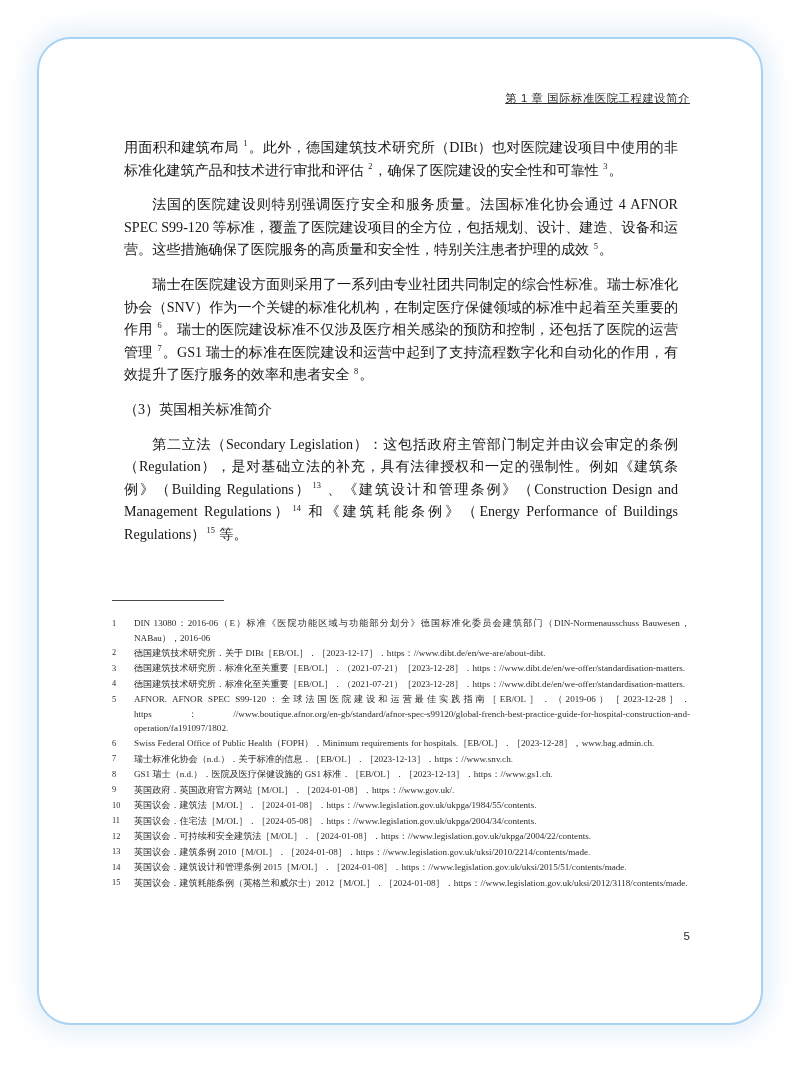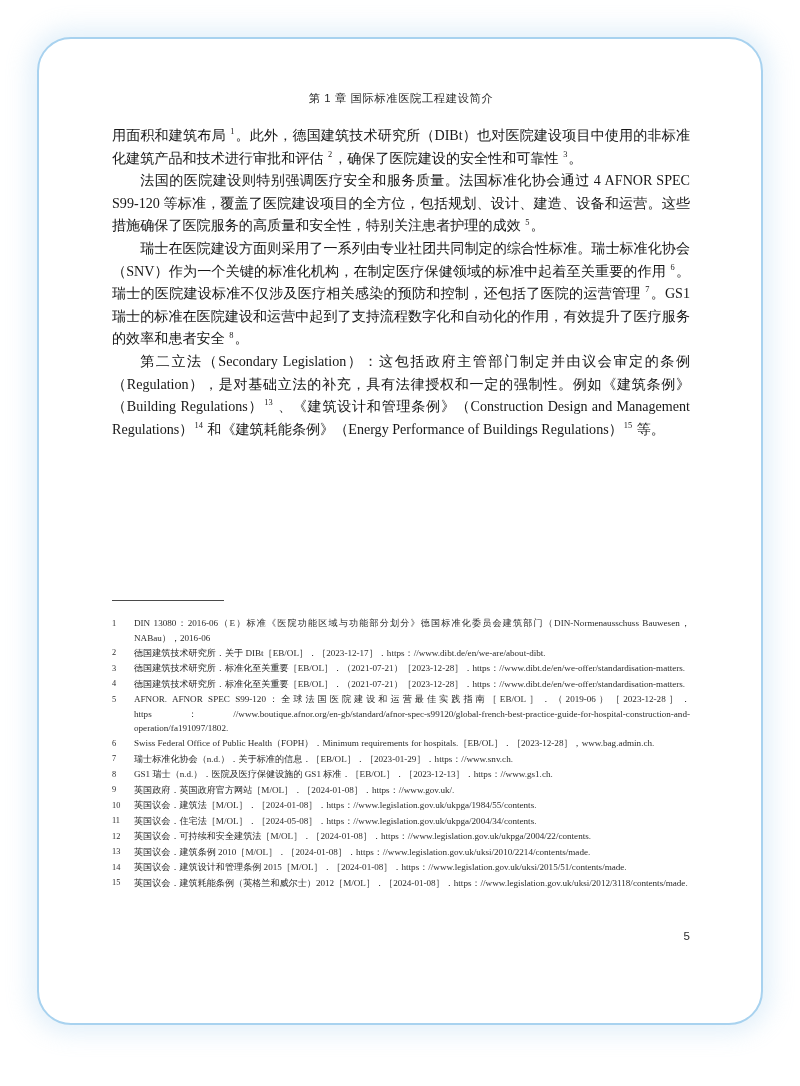--- a/index.html
+++ b/index.html
@@ -39,37 +39,38 @@
     height: 1086px;
     z-index: 3;
   }
 
   
   .running-head {
     position: absolute;
     left: 112px;
     top: 91px;
     width: 578px;
-    text-align: center;
+    text-align: right;
     font-size: 11.3px;
     letter-spacing: 0.6px;
     color: #2b2b2b;
     font-family: "Liberation Sans", "DejaVu Sans", sans-serif;
     white-space: nowrap;
+    text-decoration: underline;
   }
 
   
   #body-col {
     position: absolute;
     left: 112px;
     top: 124px;
     width: 578px;
   }
   p.bp {
-    margin: 0;
+    margin: 12px;
     font-size: 14.1px;
     line-height: 22.6px;
     text-align: justify;
     text-justify: inter-ideograph;
     text-align-last: left;
     color: #171717;
     font-family: "Liberation Serif", "DejaVu Serif", serif;
   }
   p.indent { text-indent: 2em; }
   sup.fn {
@@ -138,20 +139,21 @@
 <div id="page-frame"></div>
 
 <div id="sheet">
 
   <div class="running-head">第 1 章    国际标准医院工程建设简介</div>
 
   <div id="body-col">
       <p class="bp">用面积和建筑布局 <sup class="fn">1</sup>。此外，德国建筑技术研究所（DIBt）也对医院建设项目中使用的非标准化建筑产品和技术进行审批和评估 <sup class="fn">2</sup>，确保了医院建设的安全性和可靠性 <sup class="fn">3</sup>。</p>
       <p class="bp indent">法国的医院建设则特别强调医疗安全和服务质量。法国标准化协会通过 4 AFNOR SPEC S99-120 等标准，覆盖了医院建设项目的全方位，包括规划、设计、建造、设备和运营。这些措施确保了医院服务的高质量和安全性，特别关注患者护理的成效 <sup class="fn">5</sup>。</p>
       <p class="bp indent">瑞士在医院建设方面则采用了一系列由专业社团共同制定的综合性标准。瑞士标准化协会（SNV）作为一个关键的标准化机构，在制定医疗保健领域的标准中起着至关重要的作用 <sup class="fn">6</sup>。瑞士的医院建设标准不仅涉及医疗相关感染的预防和控制，还包括了医院的运营管理 <sup class="fn">7</sup>。GS1 瑞士的标准在医院建设和运营中起到了支持流程数字化和自动化的作用，有效提升了医疗服务的效率和患者安全 <sup class="fn">8</sup>。</p>
+      <p class="bp">（3）英国相关标准简介</p>
       <p class="bp indent">第二立法（Secondary Legislation）：这包括政府主管部门制定并由议会审定的条例（Regulation），是对基础立法的补充，具有法律授权和一定的强制性。例如《建筑条例》（Building Regulations）<sup class="fn">13</sup> 、《建筑设计和管理条例》（Construction Design and Management Regulations）<sup class="fn">14</sup> 和《建筑耗能条例》（Energy Performance of Buildings Regulations）<sup class="fn">15</sup> 等。</p>
     </div>
 
   <div id="fn-rule"></div>
 
   <div id="footnotes">
       <div class="fn-row">
         <div class="fn-num">1</div>
         <div class="fn-text">DIN 13080：2016-06（E）标准《医院功能区域与功能部分划分》德国标准化委员会建筑部门（DIN-Normenausschuss Bauwesen，NABau），2016-06</div>
       </div>
@@ -170,21 +172,21 @@
       <div class="fn-row">
         <div class="fn-num">5</div>
         <div class="fn-text">AFNOR. AFNOR SPEC S99-120：全球法国医院建设和运营最佳实践指南［EB/OL］．（2019-06）［2023-12-28］．https：//www.boutique.afnor.org/en-gb/standard/afnor-spec-s99120/global-french-best-practice-guide-for-hospital-construction-and-operation/fa191097/1802.</div>
       </div>
       <div class="fn-row">
         <div class="fn-num">6</div>
         <div class="fn-text">Swiss Federal Office of Public Health（FOPH）．Minimum requirements for hospitals.［EB/OL］．［2023-12-28］，www.bag.admin.ch.</div>
       </div>
       <div class="fn-row">
         <div class="fn-num">7</div>
-        <div class="fn-text">瑞士标准化协会（n.d.）．关于标准的信息．［EB/OL］．［2023-01-29］．https：//www.snv.ch.</div>
+        <div class="fn-text">瑞士标准化协会（n.d.）．关于标准的信息．［EB/OL］．［2023-12-13］．https：//www.snv.ch.</div>
       </div>
       <div class="fn-row">
         <div class="fn-num">8</div>
         <div class="fn-text">GS1 瑞士（n.d.）．医院及医疗保健设施的 GS1 标准．［EB/OL］．［2023-12-13］．https：//www.gs1.ch.</div>
       </div>
       <div class="fn-row">
         <div class="fn-num">9</div>
         <div class="fn-text">英国政府．英国政府官方网站［M/OL］．［2024-01-08］．https：//www.gov.uk/.</div>
       </div>
       <div class="fn-row">

